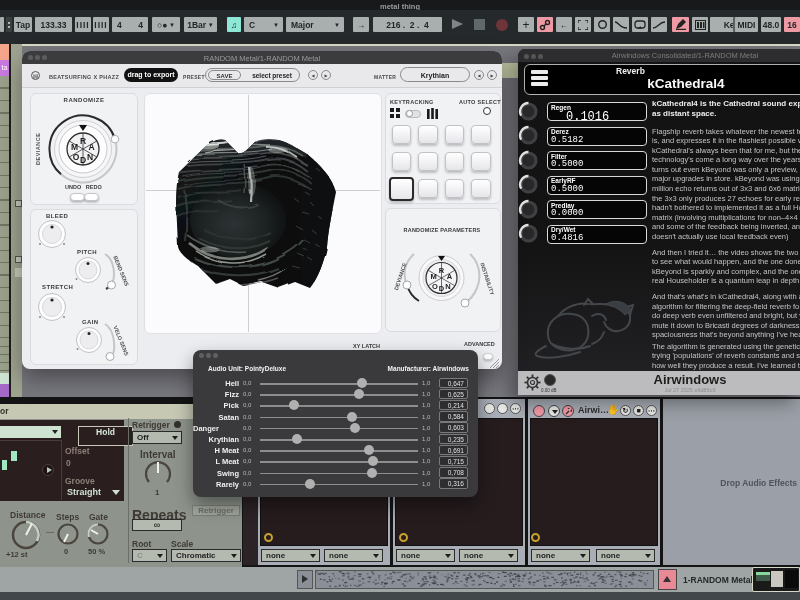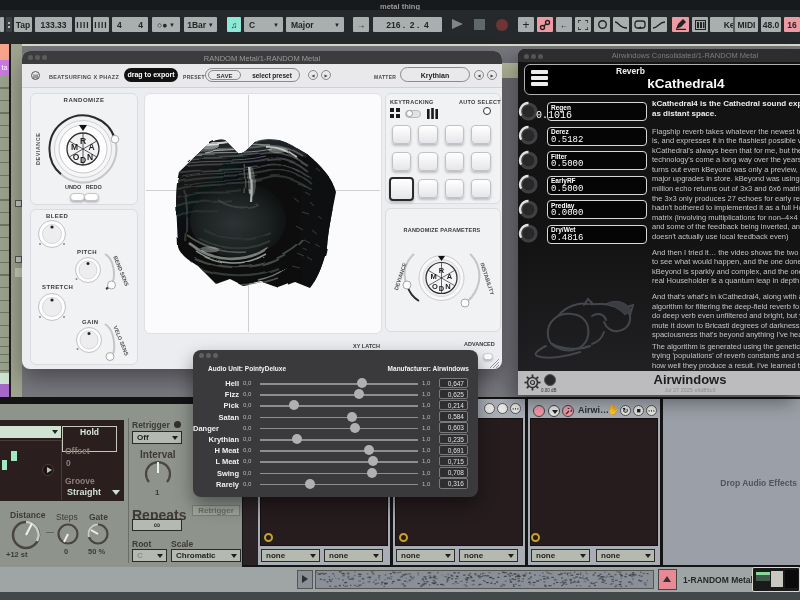--- a/index.html
+++ b/index.html
@@ -118,45 +118,46 @@
 <div class="abs" style="left:0;top:384px;width:9px;height:13px;background:#a468c8"></div>
 <div class="abs" style="left:9px;top:44px;width:2px;height:353px;background:#1e1e1e"></div>
 <div class="abs" style="left:11px;top:44px;width:11px;height:353px;background:#9fa490"></div>
 <div class="abs" style="left:15px;top:200px;width:7px;height:7px;background:#c6cbb8;border:1px solid #555"></div>
 <div class="abs" style="left:15px;top:256px;width:7px;height:7px;background:#c6cbb8;border:1px solid #555"></div>
 <div class="abs" style="left:15px;top:268px;width:7px;height:9px;background:#c6cbb8"></div>
 
 <div class="abs" style="left:0;top:397px;width:800px;height:170px;background:#141414"></div>
 
 <div class="abs" style="left:0;top:404px;width:242px;height:163px;background:#8e948c"></div>
+<div class="abs" style="left:0;top:403.5px;width:242px;height:15px;background:#c6c8b4;color:#33342c;font-size:8.5px;font-weight:bold;line-height:15px">or</div>
 <div class="abs" style="left:0;top:419.5px;width:124px;height:81px;background:#2a1f1e"></div>
 <div class="abs" style="left:0;top:426px;width:61px;height:11.5px;background:#cfe3d2"></div>
 <div class="abs" style="left:52px;top:429.5px;border-left:3.5px solid transparent;border-right:3.5px solid transparent;border-top:4.5px solid #222"></div>
-<div class="abs" style="left:62px;top:425.5px;width:55px;height:26px;background:#2a1f1e;border:1px solid #c8c8ba;color:#d8e8da;font-size:8.5px;font-weight:bold;text-align:center;line-height:10px">Hold</div>
+<div class="abs" style="left:78px;top:425.5px;width:55px;height:20px;background:#2a1f1e;border:1px solid #c8c8ba;color:#d8e8da;font-size:8.5px;font-weight:bold;text-align:center;line-height:10px">Hold</div>
 <div class="abs" style="left:0;top:440px;width:61px;height:1px;background:#4a3c38"></div>
 <div class="abs" style="left:61px;top:440px;width:1px;height:60px;background:#4a3c38"></div>
 <div class="abs" style="left:11px;top:451px;width:6px;height:10px;background:#9fe8c0"></div>
 <div class="abs" style="left:2px;top:460px;width:5px;height:10px;background:#9fe8c0"></div>
 <div class="abs" style="left:42px;top:464px;width:12px;height:12px;border-radius:50%;background:#1c1413;border:1px solid #4a3c38"></div>
 <div class="abs" style="left:47px;top:467px;border-left:5px solid #b8c8bc;border-top:3.5px solid transparent;border-bottom:3.5px solid transparent"></div>
 <div class="abs" style="left:65px;top:445.5px;color:#8d7f78;font-size:8.5px;font-weight:bold">Offset</div>
 <div class="abs" style="left:66px;top:457.5px;color:#8d7f78;font-size:8.5px;font-weight:bold">0</div>
 <div class="abs" style="left:65px;top:476px;color:#8d7f78;font-size:8.5px;font-weight:bold">Groove</div>
 <div class="abs" style="left:67px;top:487px;color:#cfe0d2;font-size:9px;font-weight:bold">Straight</div>
 <div class="abs" style="left:112px;top:490px;border-left:4px solid transparent;border-right:4px solid transparent;border-top:5px solid #cfe0d2"></div>
 
 <div class="abs" style="left:10px;top:510px;color:#3f3a33;font-size:8.5px;font-weight:bold">Distance</div>
 <svg class="abs" style="left:8px;top:518px" width="36" height="34">
       <circle cx="18" cy="17" r="13" fill="none" stroke="#4a463e" stroke-width="2.5"></circle>
       <path d="M18 4 A13 13 0 0 1 29 23" fill="none" stroke="#c8cdc4" stroke-width="2.5"></path>
       <line x1="18" y1="17" x2="24" y2="5.5" stroke="#f0f0ea" stroke-width="2"></line>
     </svg>
 <div class="abs" style="left:6px;top:550px;color:#3f3a33;font-size:7.5px;font-weight:bold">+12 st</div>
 <div class="abs" style="left:46px;top:527px;color:#3f3a33;font-size:8px">—</div>
-<div class="abs" style="left:56px;top:512px;color:#3f3a33;font-size:8.5px;font-weight:normal">Steps</div>
+<div class="abs" style="left:56px;top:512px;color:#3f3a33;font-size:8.5px;font-weight:bold">Steps</div>
 <svg class="abs" style="left:55px;top:521px" width="26" height="26">
       <circle cx="13" cy="13" r="9.5" fill="none" stroke="#4a463e" stroke-width="2.2"></circle>
       <line x1="13" y1="13" x2="9" y2="21" stroke="#f0f0ea" stroke-width="2"></line>
     </svg>
 <div class="abs" style="left:64px;top:547px;color:#3f3a33;font-size:7.5px;font-weight:bold">0</div>
 <div class="abs" style="left:89px;top:512px;color:#3f3a33;font-size:8.5px;font-weight:bold">Gate</div>
 <svg class="abs" style="left:85px;top:521px" width="26" height="26">
       <circle cx="13" cy="13" r="9.5" fill="none" stroke="#4a463e" stroke-width="2.2"></circle>
       <path d="M13 3.5 A9.5 9.5 0 0 0 4 16" fill="none" stroke="#c8cdc4" stroke-width="2.2"></path>
       <line x1="13" y1="13" x2="6" y2="9" stroke="#f0f0ea" stroke-width="2"></line>
@@ -669,21 +670,21 @@
   <div class="abs" style="left:98px;top:17px;width:140px;color:#f0f0f0;font-size:8.5px;font-weight:bold">Reverb</div>
   <div class="abs" style="left:98px;top:26.5px;width:140px;text-align:center;color:#fafafa;font-size:13.5px;font-weight:bold">kCathedral4</div>
 
   <div id="awrows">
         <svg class="abs" style="left:0px;top:51.5px" width="21" height="21">
           <circle cx="10.5" cy="10.5" r="7.5" fill="#28282a" stroke="#404043" stroke-width="3.2"></circle>
           <path d="M10.5 2 A8.5 8.5 0 0 0 3.2 14.7" fill="none" stroke="#e2e2e2" stroke-width="2.4"></path>
         </svg>
         <div class="abs" style="left:29px;top:53px;width:100px;height:19px;background:#050505;border:1.5px solid #d8d8d8;border-radius:4px"></div>
         <div class="abs" style="left:33px;top:54.5px;color:#fff;font-size:6.5px;font-weight:bold">Regen</div>
-        <div class="abs" style="left:18px;top:61px;color:#fff;font-size:10px;font-family:'Liberation Mono',monospace">0.1016</div>
+        <div class="abs" style="left:48px;top:61px;color:#fff;font-size:12px;font-family:'Liberation Mono',monospace">0.1016</div>
         <svg class="abs" style="left:0px;top:76px" width="21" height="21">
           <circle cx="10.5" cy="10.5" r="7.5" fill="#28282a" stroke="#404043" stroke-width="3.2"></circle>
           <path d="M10.5 2 A8.5 8.5 0 0 0 3.2 14.7" fill="none" stroke="#e2e2e2" stroke-width="2.4"></path>
         </svg>
         <div class="abs" style="left:29px;top:77.5px;width:100px;height:19px;background:#050505;border:1.5px solid #d8d8d8;border-radius:4px"></div>
         <div class="abs" style="left:33px;top:79px;color:#fff;font-size:6.5px;font-weight:bold">Derez</div>
         <div class="abs" style="left:33px;top:85.5px;color:#fff;font-size:9px;font-family:'Liberation Mono',monospace">0.5182</div>
         <svg class="abs" style="left:0px;top:100.5px" width="21" height="21">
           <circle cx="10.5" cy="10.5" r="7.5" fill="#28282a" stroke="#404043" stroke-width="3.2"></circle>
           <path d="M10.5 2 A8.5 8.5 0 0 0 3.2 14.7" fill="none" stroke="#e2e2e2" stroke-width="2.4"></path>

